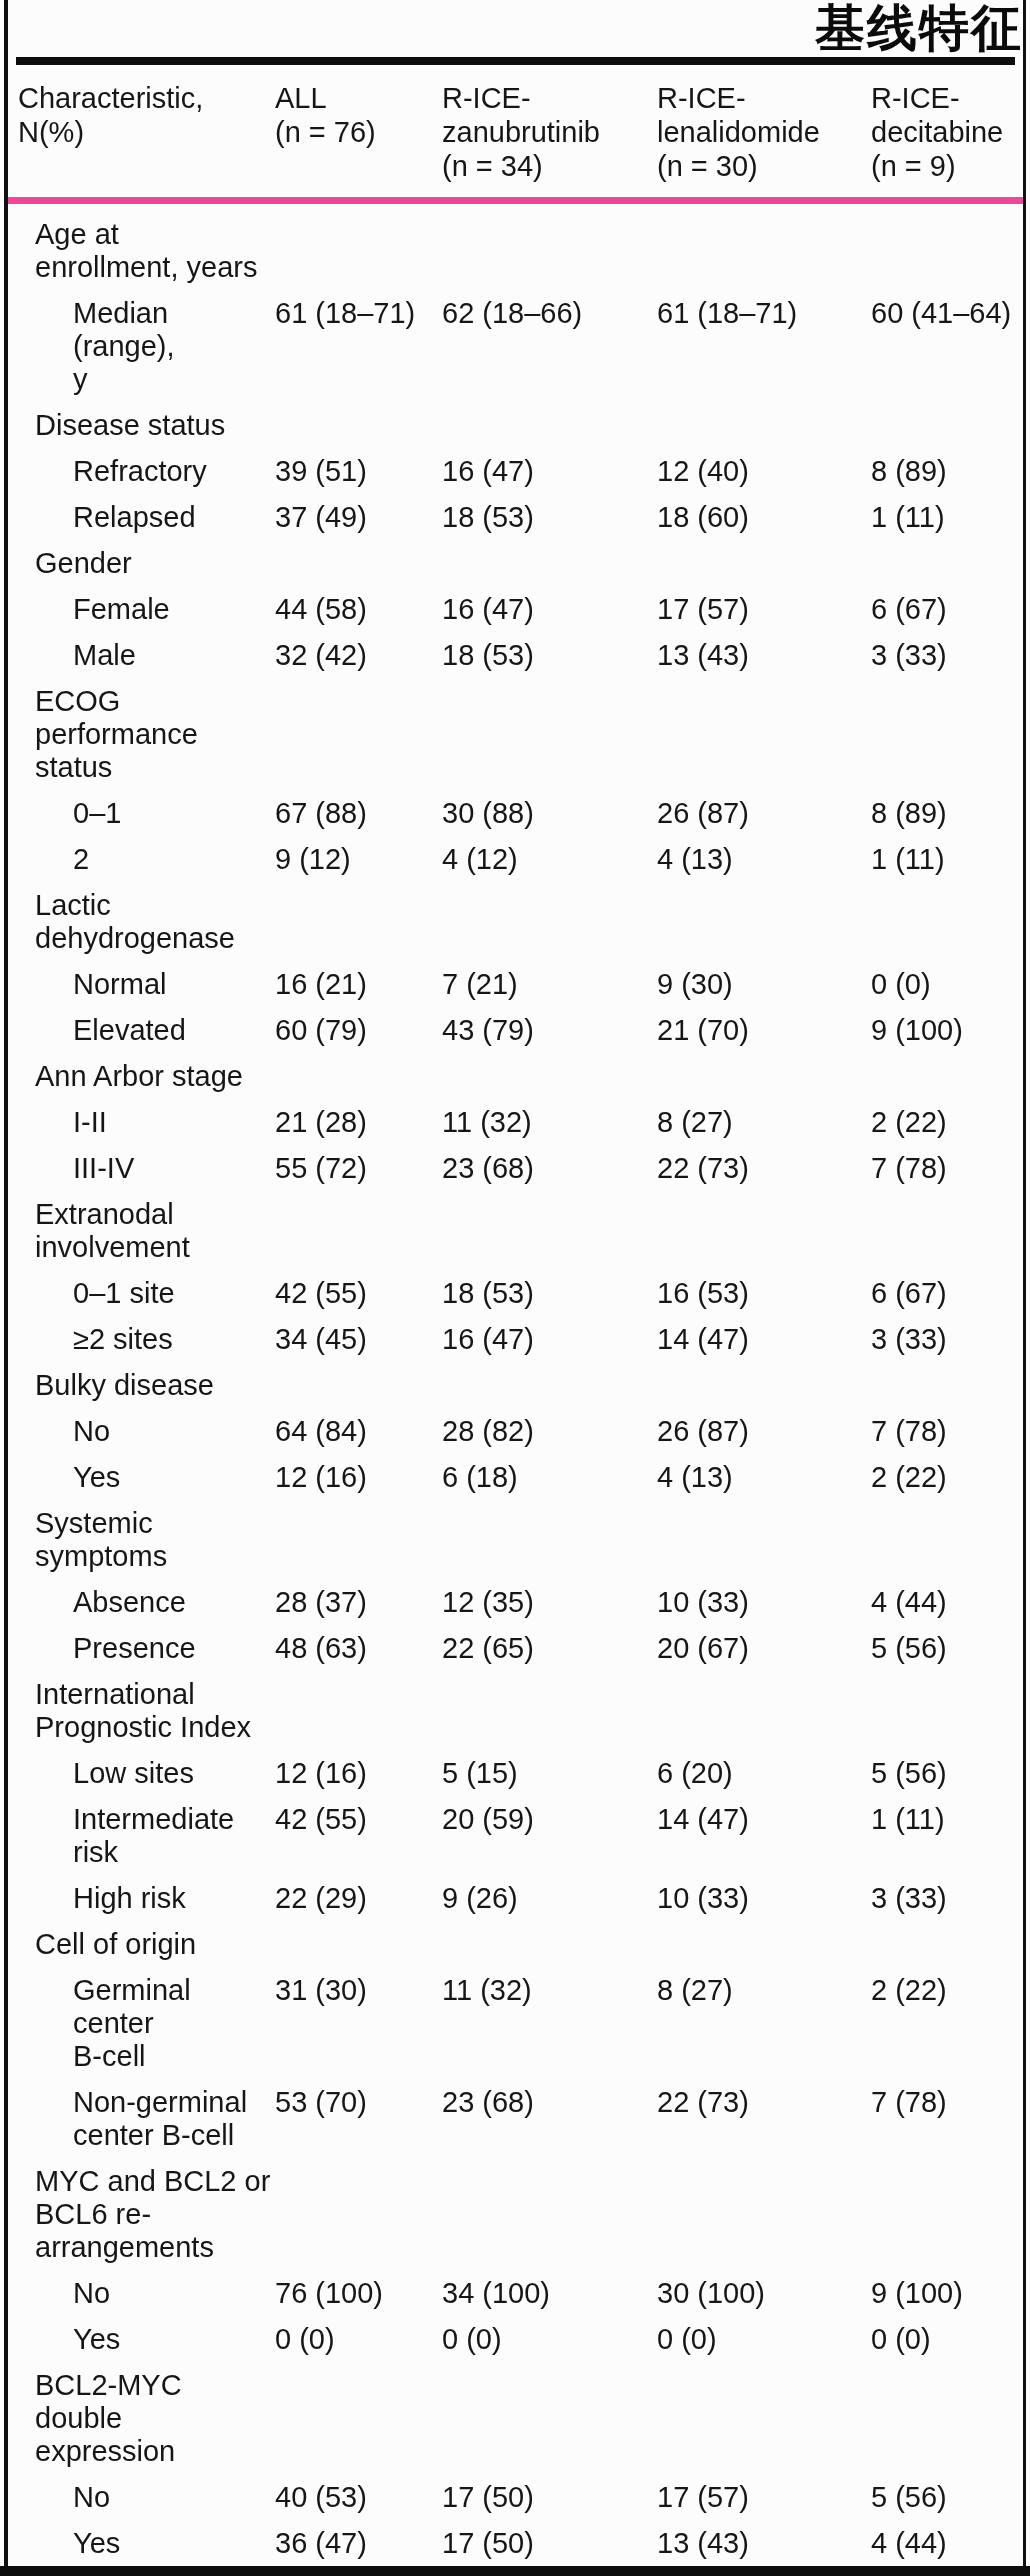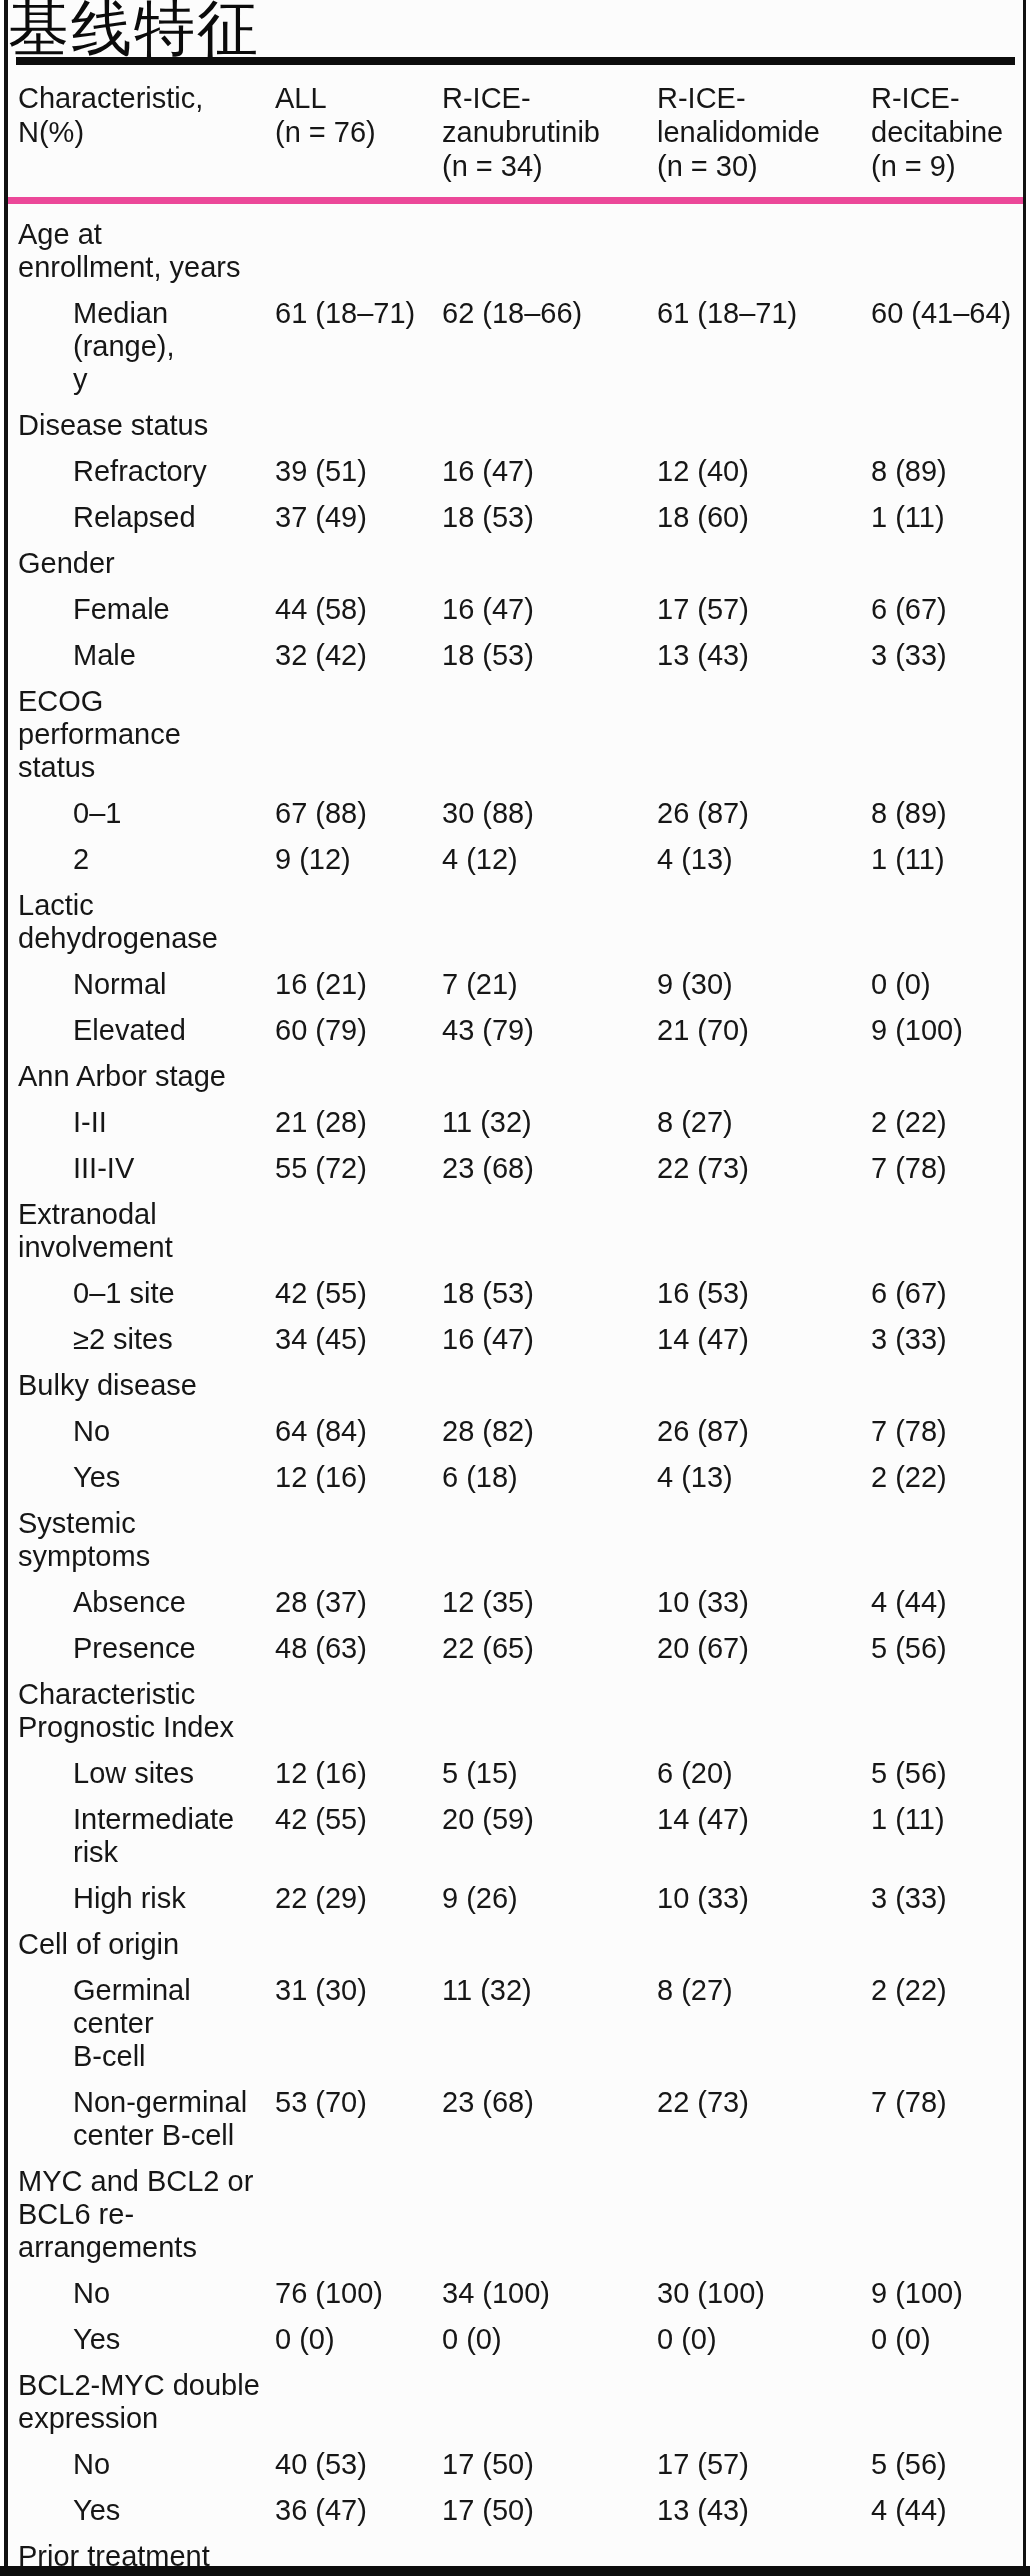--- a/index.html
+++ b/index.html
@@ -25,24 +25,24 @@
     background: #fcfcfc;
     box-sizing: border-box;
   }
   .inner {
     padding: 0 0 0 0;
     height: 100%;
     box-sizing: border-box;
   }
   .table-title {
     font-family: "DejaVu Serif", "Liberation Serif", serif;
-    font-weight: 400;
-    font-size: 61px;
+    font-weight: 700;
+    font-size: 50px;
     line-height: 54px;
-    text-align: left;
+    text-align: right;
     color: #0b0b0b;
     padding-top: 1px;
     letter-spacing: 2px;
   }
   .thick-rule {
     height: 8px;
     background: #0d0d0d;
     margin: 2px 8px 0 8px;
   }
   table {
@@ -65,21 +65,21 @@
   }
   thead th {
     line-height: 34px;
     padding-top: 16px;
     padding-bottom: 14px;
   }
   thead th.label-col { padding-left: 10px; }
   thead tr { border-bottom: 7px solid #ec4899; }
   tbody { line-height: 33px; }
   tbody td { padding-top: 6px; padding-bottom: 7px; line-height: 33px; }
-  tbody tr.cat  td.label-cell { padding-left: 10px; }
+  tbody tr.cat  td.label-cell { padding-left: 27px; }
   tbody tr.item td.label-cell { padding-left: 65px; }
   tbody tr:first-child td { padding-top: 14px; }
   .bottom-bar {
     position: absolute;
     left: 0; right: 0; bottom: 0;
     height: 10px;
     background: #0d0d0d;
   }
 </style>
 </head>
@@ -299,21 +299,21 @@
     <td>4 (44)</td>
   </tr>
           <tr class="item">
     <td class="label-cell">Presence</td>
     <td>48 (63)</td>
     <td>22 (65)</td>
     <td>20 (67)</td>
     <td>5 (56)</td>
   </tr>
           <tr class="cat">
-    <td class="label-cell">Characteristic
+    <td class="label-cell">International
 Prognostic Index</td>
     <td></td>
     <td></td>
     <td></td>
     <td></td>
   </tr>
           <tr class="item">
     <td class="label-cell">Low sites</td>
     <td>12 (16)</td>
     <td>5 (15)</td>

